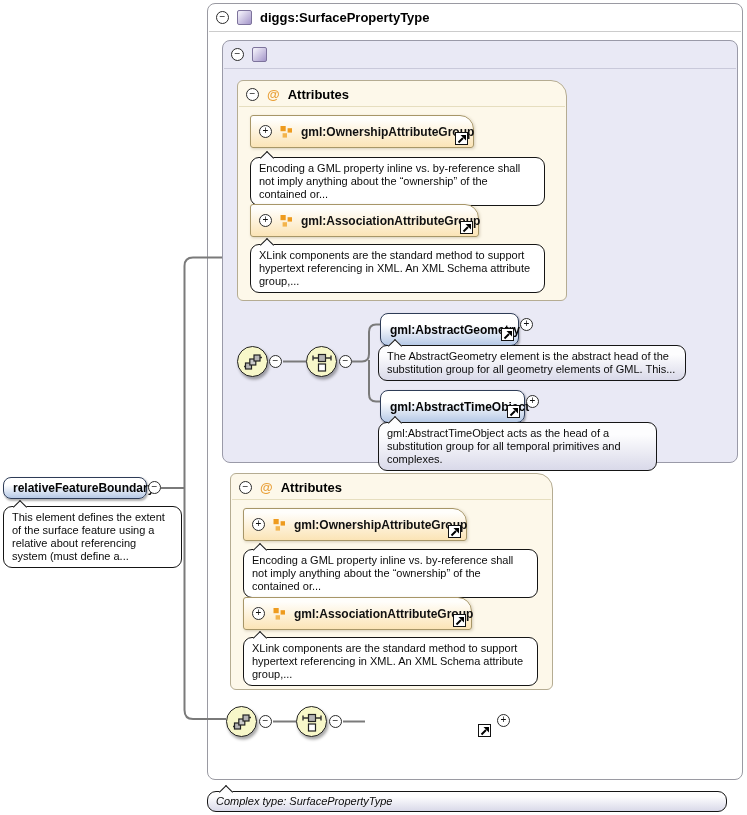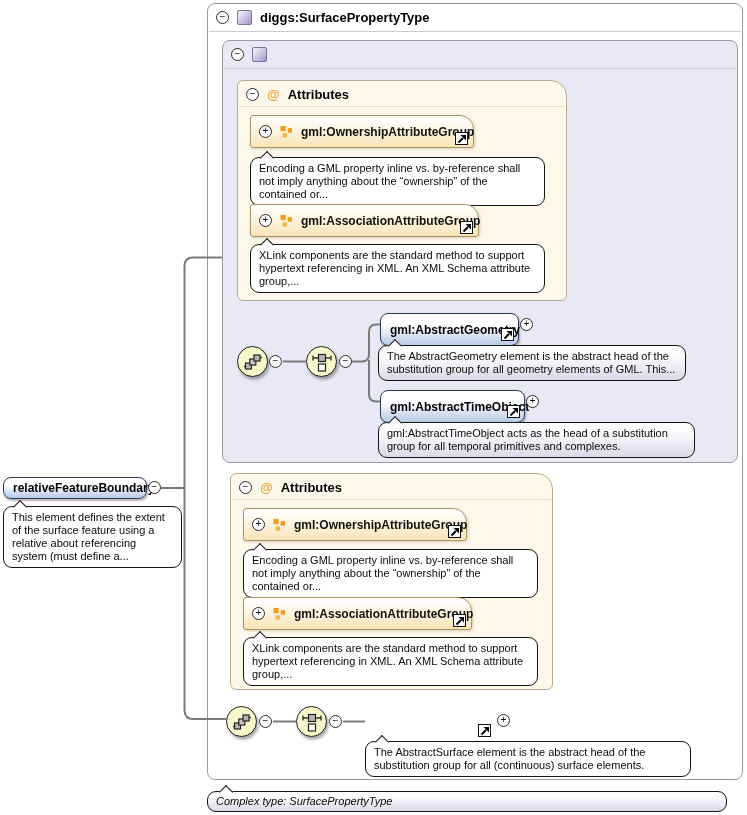--- a/index.html
+++ b/index.html
@@ -196,21 +196,21 @@
   <div class="element" style="left:380px;top:390px;width:145px;">
     <span class="lbl">gml:AbstractTimeObject</span>
   </div>
   <span class="toggle abs" style="left:526px;top:395px;">+</span>
   <span class="link-icon abs" style="left:507px;top:405px;">
     <svg width="10" height="10" viewBox="0 0 10 10">
         <polygon points="3.5,1 9,1 9,6.5" fill="#000"></polygon>
         <line x1="1.5" y1="8.5" x2="6" y2="4" stroke="#000" stroke-width="2"></line>
       </svg>
   </span>
-  <div class="note lav" style="left:378px;top:422px;width:317px;">
+  <div class="note lav" style="left:378px;top:422px;width:279px;">
     <span class="tail"></span>
     <span>gml:AbstractTimeObject acts as the head of a substitution group for all temporal primitives and complexes.</span>
   </div>
 
   <div class="attr-group" style="left:243px;top:508px;width:224px;">
     <span class="toggle">+</span>
     <span class="ag-icon">
       <svg width="13" height="13" viewBox="0 0 13 13">
           <rect x="0.5" y="1" width="5.2" height="5.2" fill="#ee9b1e"></rect>
           <rect x="7.6" y="3.2" width="4.4" height="4.4" fill="#ee9b1e"></rect>
@@ -270,24 +270,20 @@
   </div>
   <span class="toggle abs" style="left:329px;top:715px;">−</span>
 
   <span class="toggle abs" style="left:497px;top:714px;">+</span>
   <span class="link-icon abs" style="left:478px;top:724px;">
     <svg width="10" height="10" viewBox="0 0 10 10">
         <polygon points="3.5,1 9,1 9,6.5" fill="#000"></polygon>
         <line x1="1.5" y1="8.5" x2="6" y2="4" stroke="#000" stroke-width="2"></line>
       </svg>
   </span>
-  <div class="note" style="left:365px;top:741px;width:326px;">
-    <span class="tail"></span>
-    <span>The AbstractSurface element is the abstract head of the substitution group for all (continuous) surface elements.</span>
-  </div>
 
   <div class="element" style="left:3px;top:477px;width:144px;height:22px;">
     <span class="lbl">relativeFeatureBoundary</span>
   </div>
   <span class="toggle abs" style="left:148px;top:481px;">−</span>
   <div class="note" style="left:3px;top:506px;width:179px;">
     <span class="tail"></span>
     <span>This element defines the extent of the surface feature using a relative about referencing system (must define a...</span>
   </div>
 

